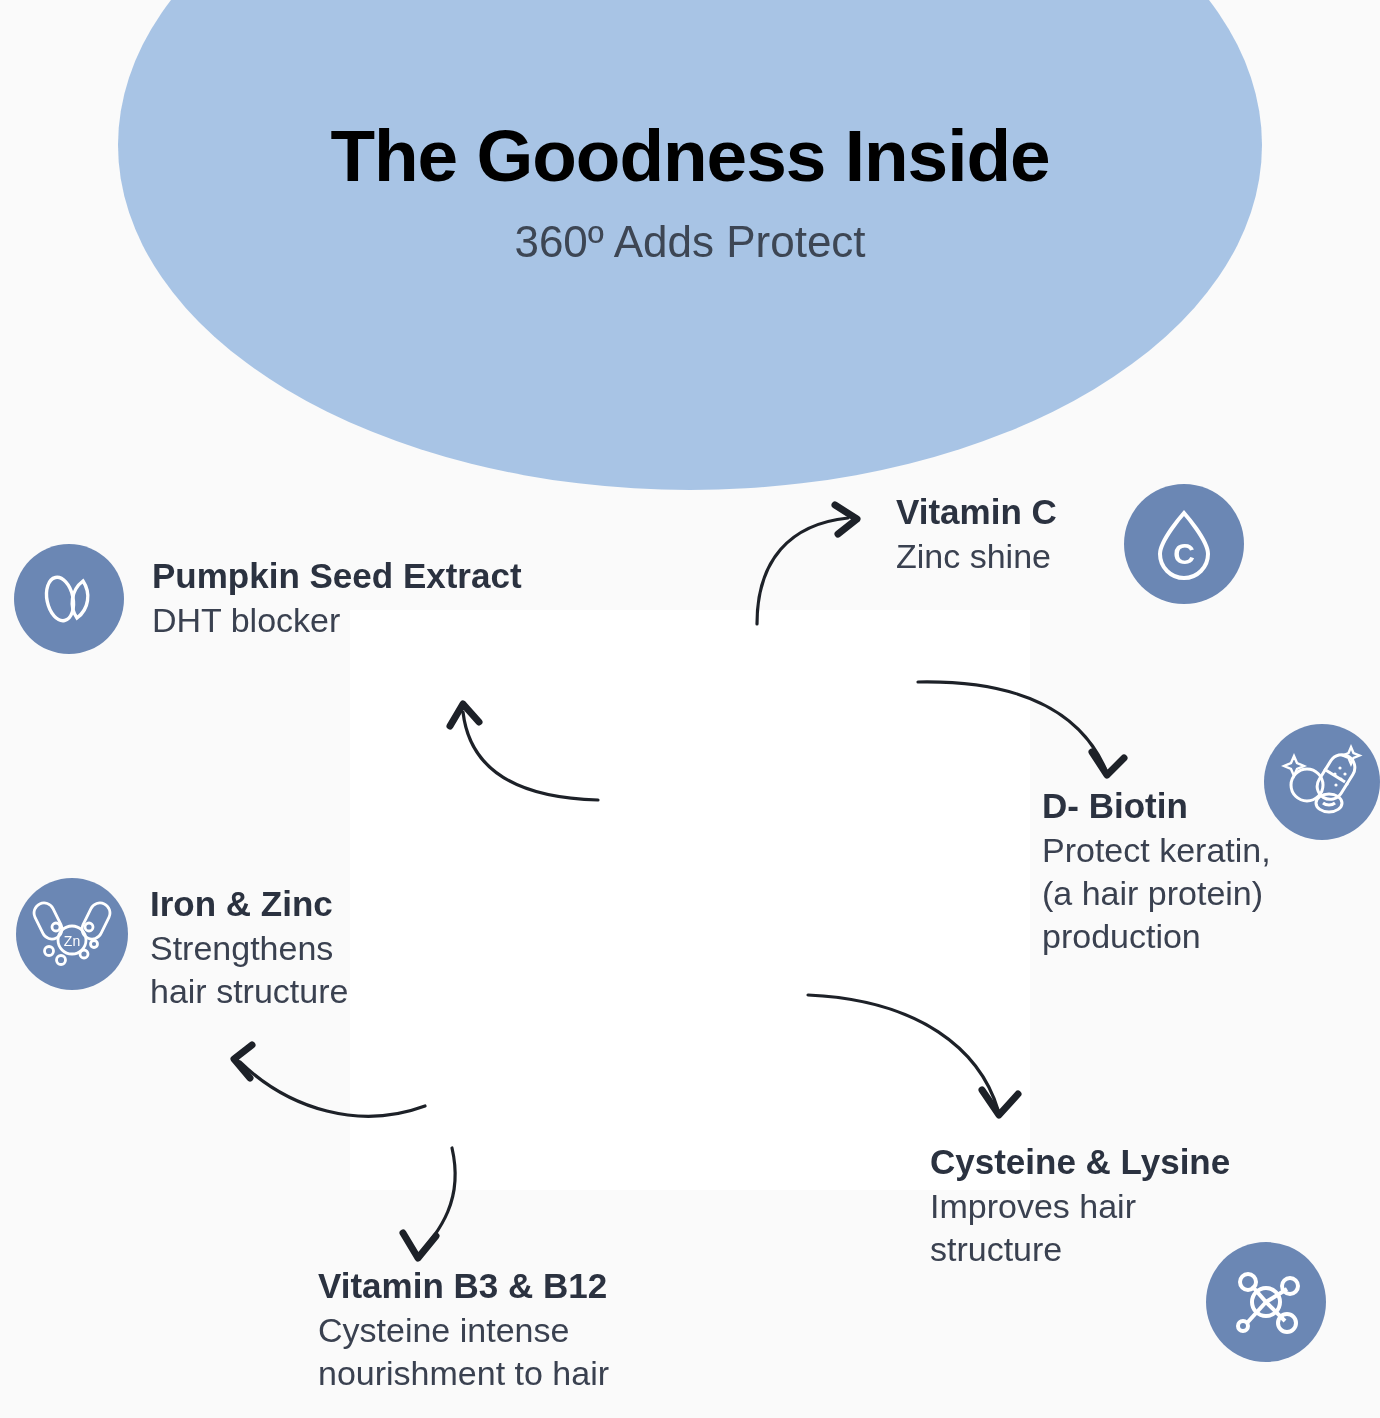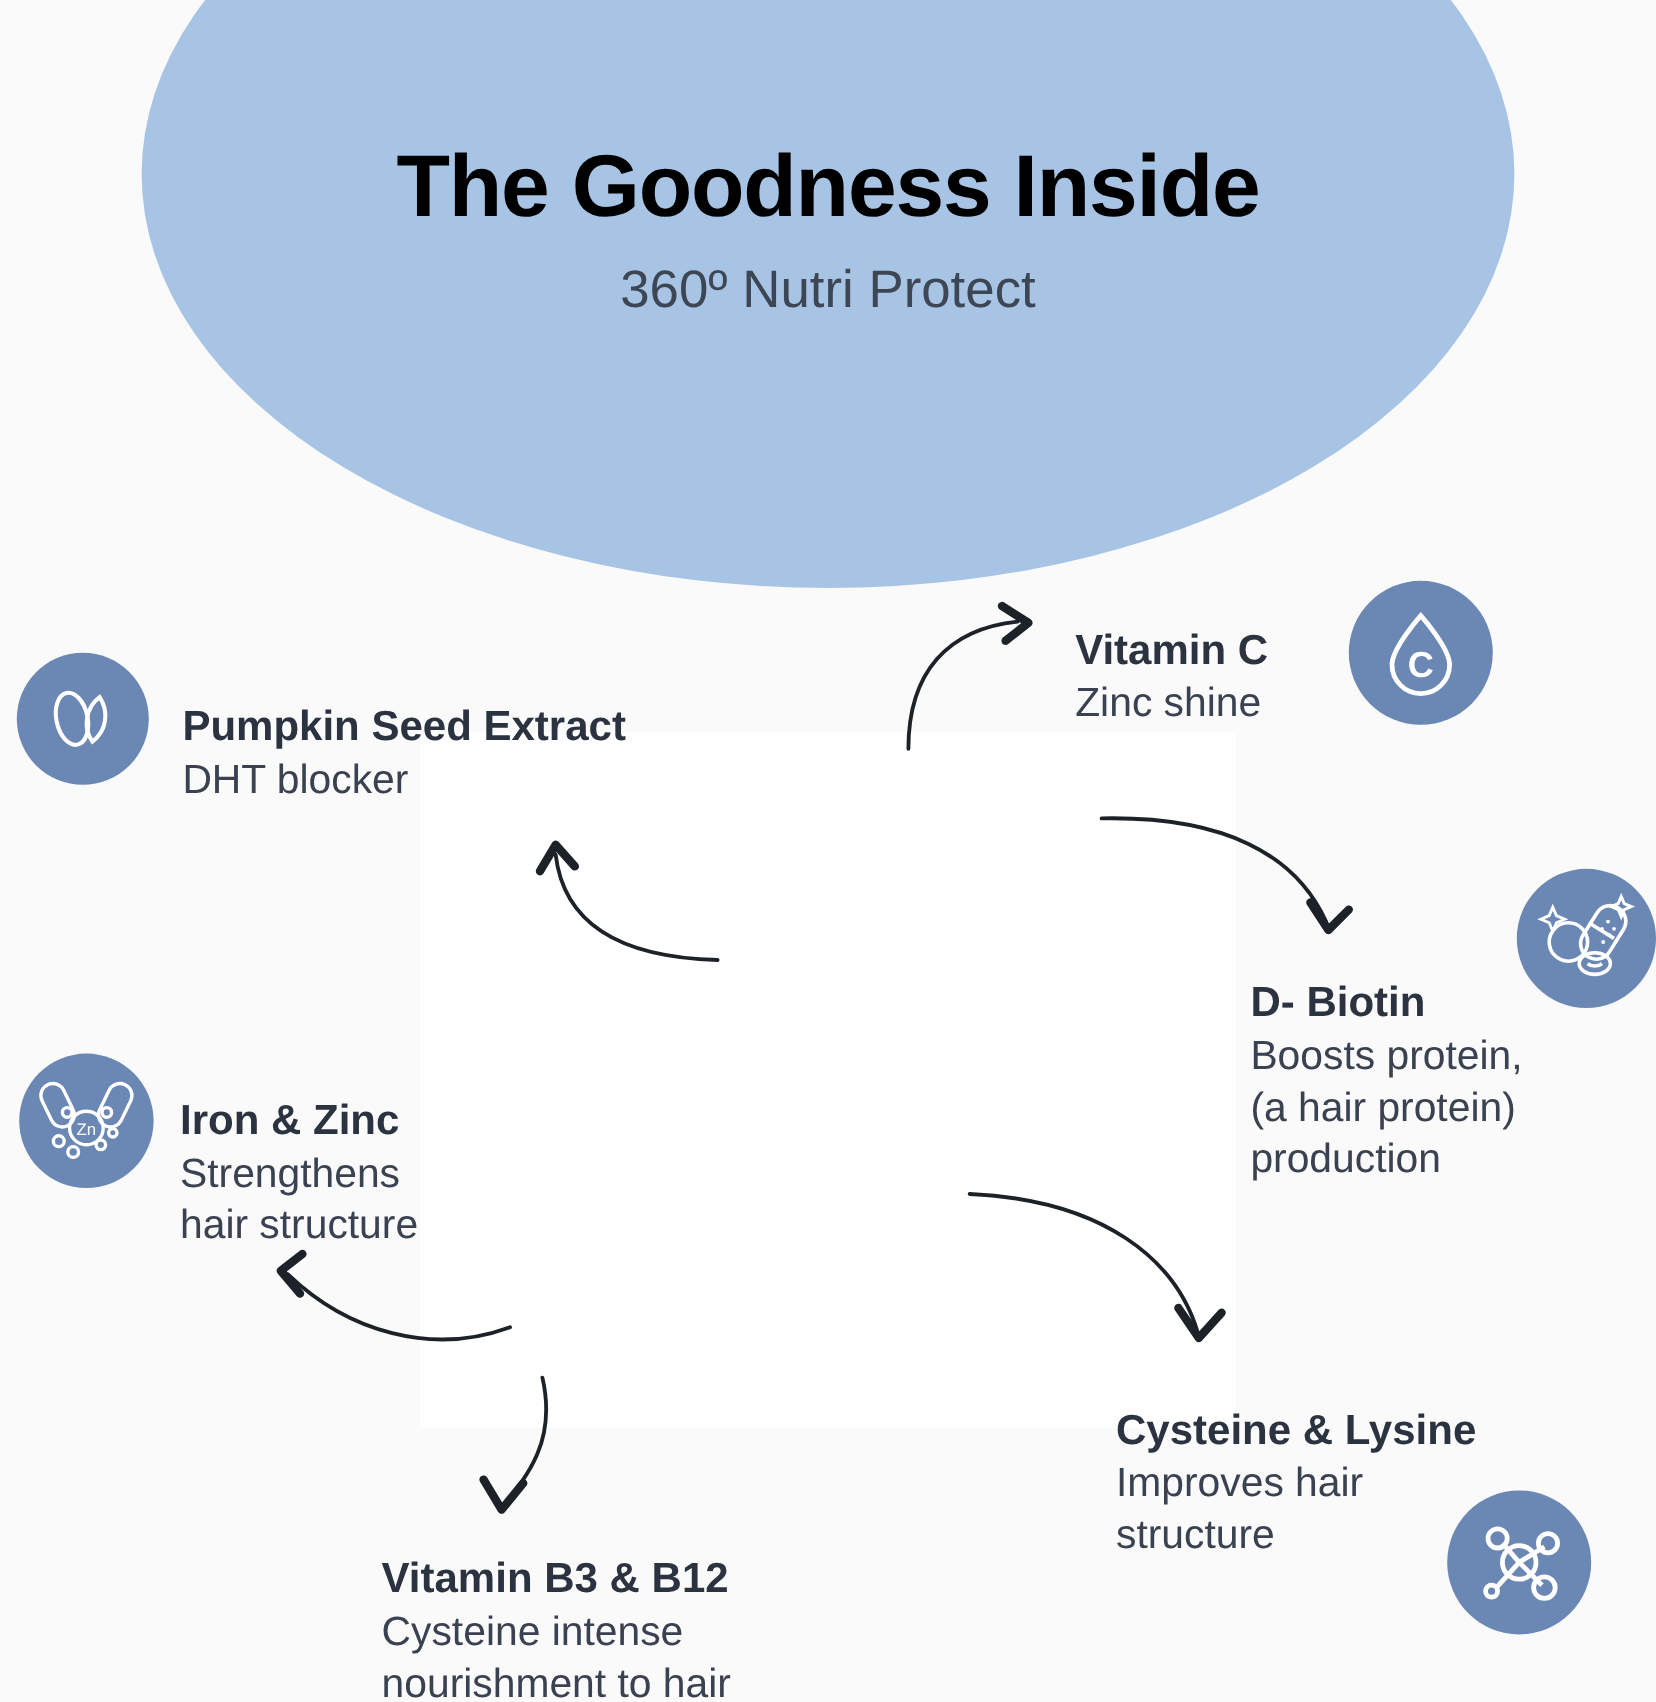--- a/index.html
+++ b/index.html
@@ -35,21 +35,21 @@
   }
 
   
   .capsule-area{position:absolute; left:340px; top:600px; width:700px; height:600px; z-index:2;}
   .capsule-bg{
     position:absolute; left:10px; top:10px; width:680px; height:580px;
     background:#ffffff;
   }
 
   
-  .feat{position:absolute; z-index:6;margin-top:30px;}
+  .feat{position:absolute; z-index:6;}
   .feat .title-f{
     font-size:35px; font-weight:bold; color:#2b3240; line-height:1.12; margin:0;
     white-space:nowrap;
   }
   .feat .desc{
     font-size:34px; font-weight:400; color:#3a4150; line-height:1.26; margin:4px 0 0 0;
   }
   .badge{
     position:absolute; border-radius:50%;
     background:#6b87b4; z-index:5;
@@ -81,21 +81,21 @@
 </style>
 </head>
 <body>
 
 <div id="stage">
 
   <div class="dome"></div>
 
   <div class="title-wrap">
     <h1 class="title">The Goodness Inside</h1>
-    <p class="subtitle">360º Nutri Protect</p>
+    <p class="subtitle">360º Adds Protect</p>
   </div>
 
   <div class="capsule-area">
     <div class="capsule-bg"></div>
     <svg width="700" height="600" viewBox="0 0 700 600">
       <defs>
         <linearGradient id="capBody" x1="0" y1="1" x2="1" y2="0">
           <stop offset="0%" stop-color="#23262b"></stop>
           <stop offset="18%" stop-color="#32373e"></stop>
           <stop offset="38%" stop-color="#585f68"></stop>
@@ -250,21 +250,21 @@
     <p class="desc">DHT blocker</p>
   </div>
 
   <div class="feat" id="f-vitc">
     <p class="title-f">Vitamin C</p>
     <p class="desc">Zinc shine</p>
   </div>
 
   <div class="feat" id="f-biotin">
     <p class="title-f">D- Biotin</p>
-    <p class="desc" style="white-space: pre-line;">Boosts protein,
+    <p class="desc" style="white-space: pre-line;">Protect keratin,
 (a hair protein)
 production</p>
   </div>
 
   <div class="feat" id="f-iron">
     <p class="title-f">Iron &amp; Zinc</p>
     <p class="desc" style="white-space: pre-line;">Strengthens
 hair structure</p>
   </div>
 

